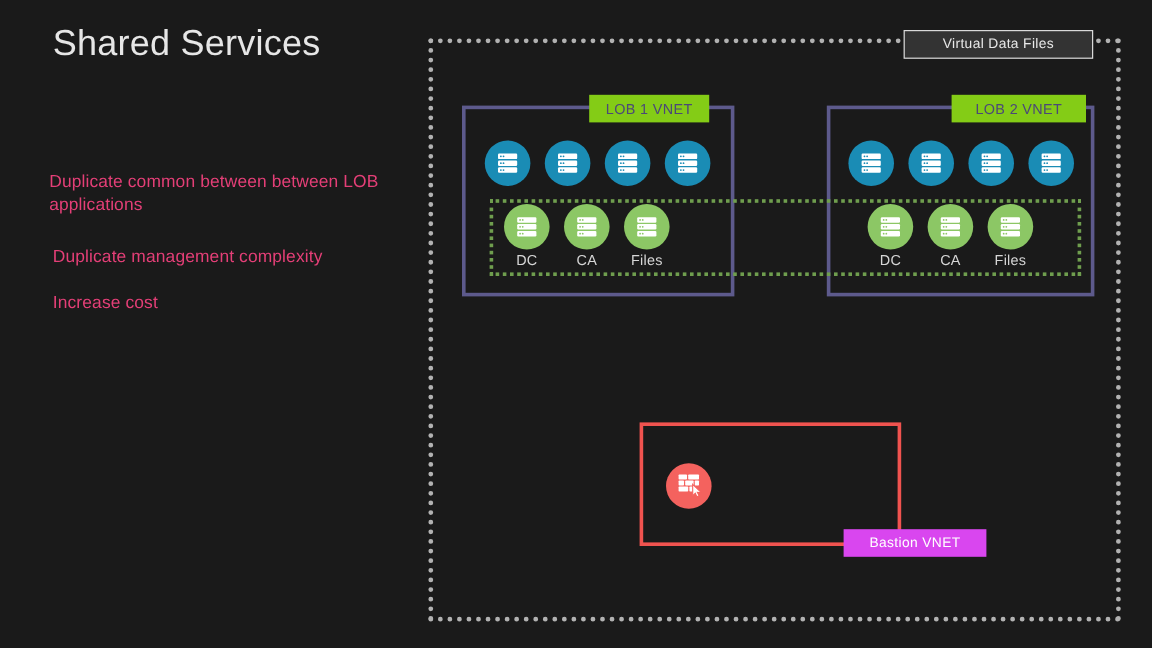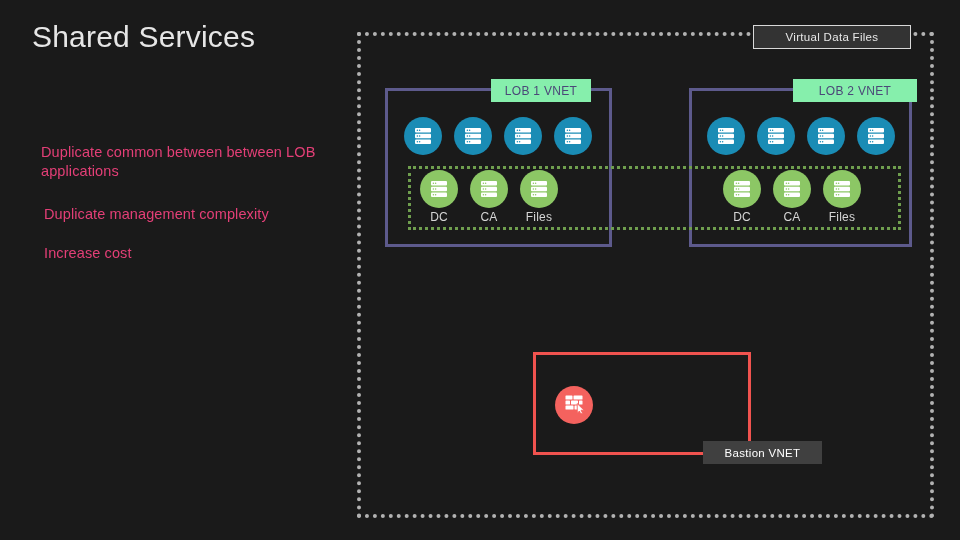--- a/index.html
+++ b/index.html
@@ -10,21 +10,21 @@
     overflow: hidden;
   }
   #slide {
     position: relative;
     width: 960px; height: 540px;
     background: #1a1a1a;
   }
 
   
   #page-title {
-    position: absolute; left: 32px; top: 18px;
+    position: absolute; left: 44px; top: 18px;
     font-size: 30px; line-height: 38px;
     color: #e6e6e6; letter-spacing: 0.2px;
     white-space: nowrap;
     text-align: center;
   }
   .bullet {
     position: absolute;
     color: #e43f77;
     font-size: 14.5px;
     line-height: 19px;
@@ -58,30 +58,30 @@
     position: absolute;
     border: 3px solid #5d5a8c;
     background: transparent;
   }
   #vnet-box-0 { left: 385px; top: 88px; width: 227px; height: 159px; }
   #vnet-box-1 { left: 689px; top: 88px; width: 223px; height: 159px; }
 
   .vnet-label {
     position: absolute;
     height: 23px;
-    background: #86efac;
+    background: #84cc16;
     color: #4b4878;
     font-size: 12px;
     display: flex; align-items: center; justify-content: center;
     letter-spacing: 0.3px;
     white-space: nowrap;
     padding: 0 2px;
   }
   #vnet-label-0 { left: 491px; top: 79px; width: 100px; }
-  #vnet-label-1 { left: 793px; top: 79px; width: 124px; }
+  #vnet-label-1 { left: 793px; top: 79px; width: 112px; }
 
   
   #shared-band {
     position: absolute;
     left: 408px; top: 166px;
     width: 493px; height: 64px;
     border: 3px dotted #6f9e4e;
   }
 
   
@@ -112,21 +112,21 @@
   #bastion-box {
     position: absolute;
     left: 533px; top: 352px;
     width: 218px; height: 103px;
     border: 3px solid #f0534f;
   }
   #bastion-label {
     position: absolute;
     left: 703px; top: 441px;
     width: 119px; height: 23px;
-    background: #404040;
+    background: #d946ef;
     color: #ffffff;
     font-size: 11.5px;
     display: flex; align-items: center; justify-content: center;
     letter-spacing: 0.3px;
   }
   #bastion-node {
     position: absolute;
     left: 555px; top: 386px;
     width: 38px; height: 38px;
     border-radius: 50%;

